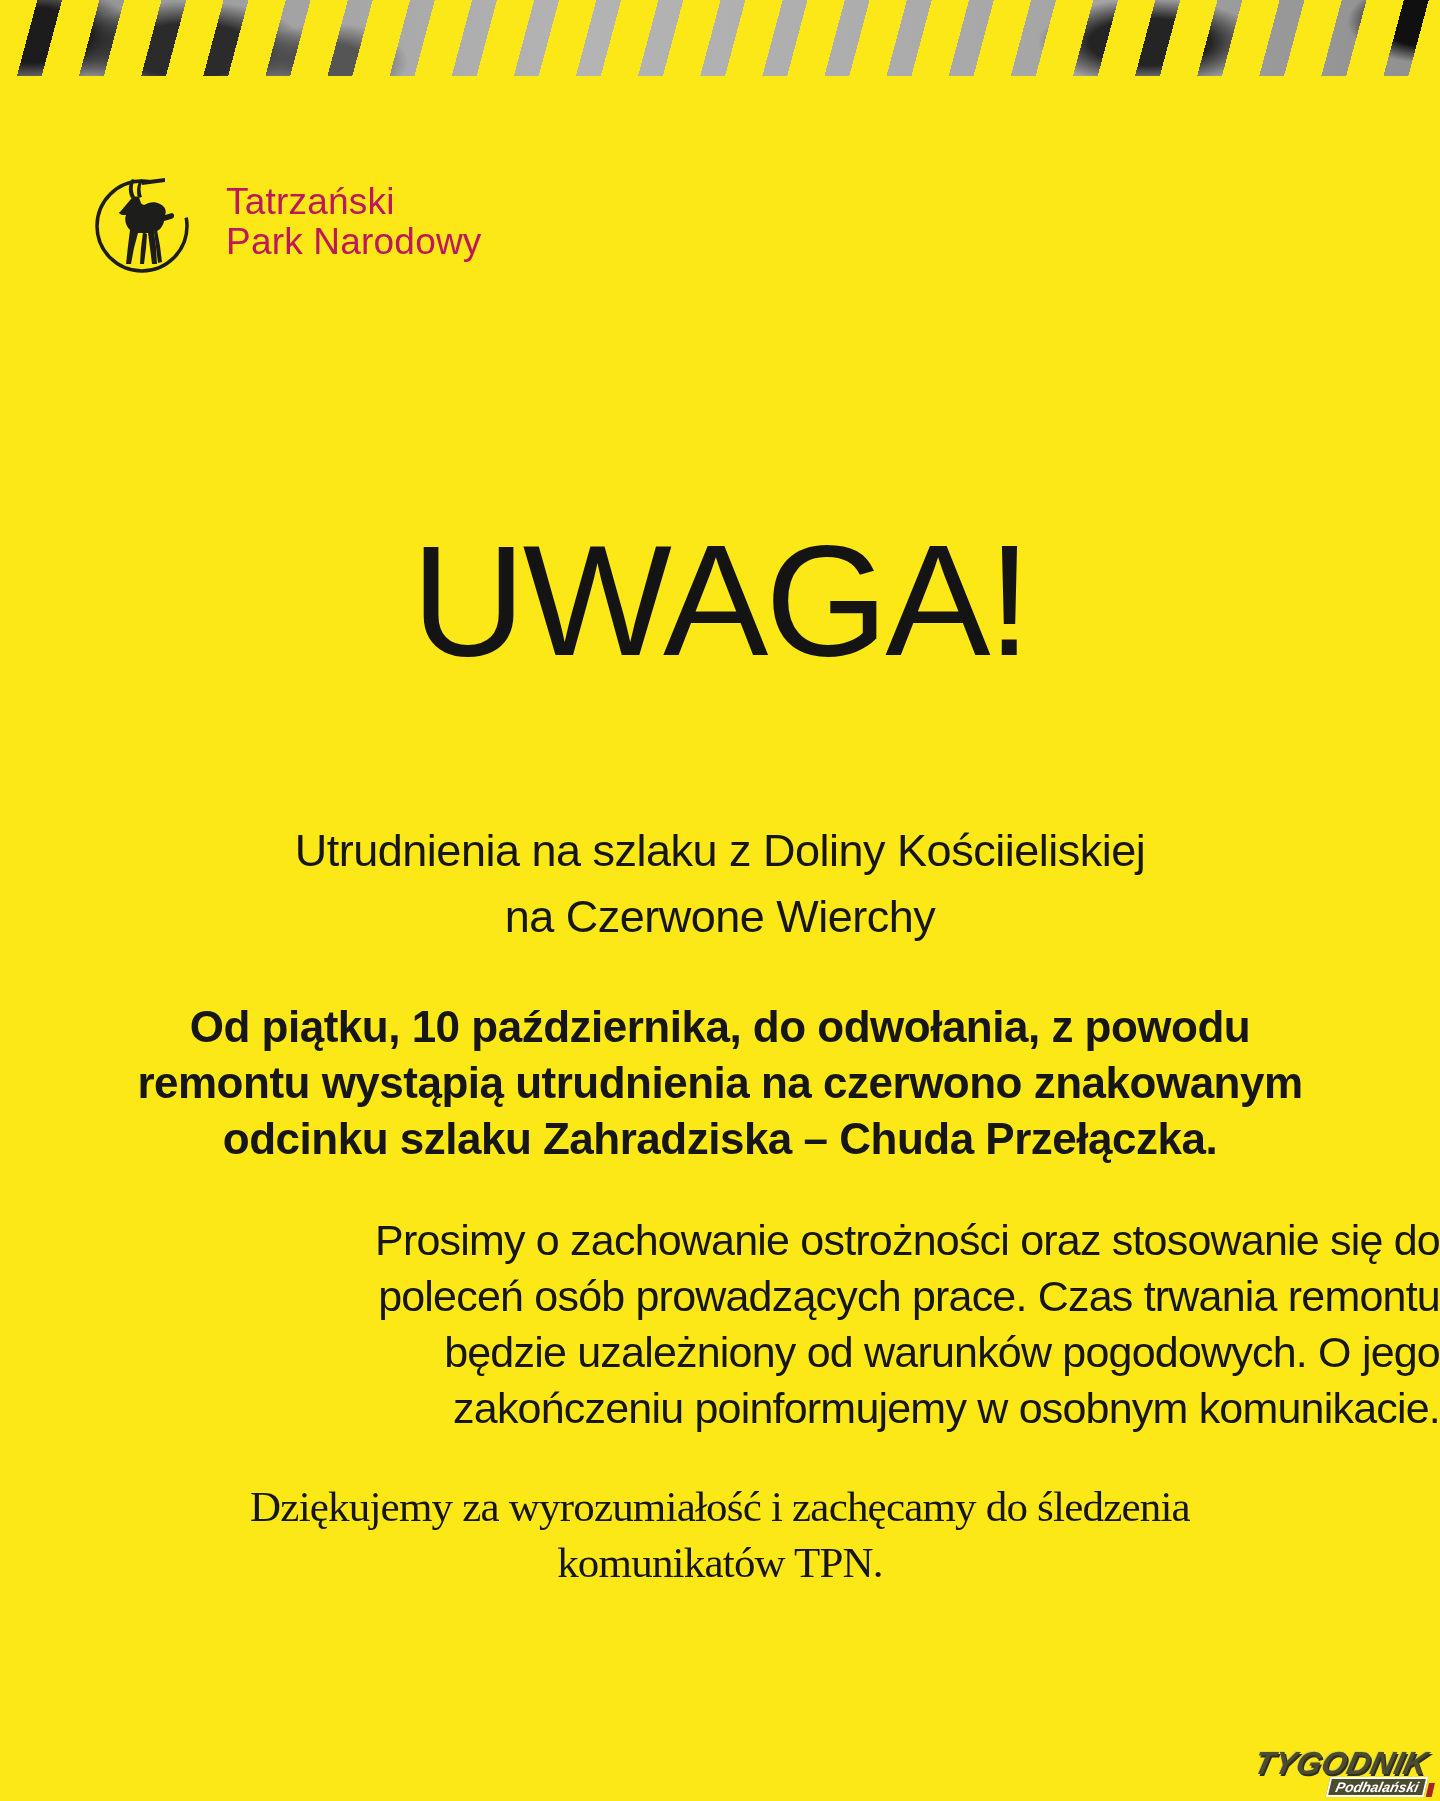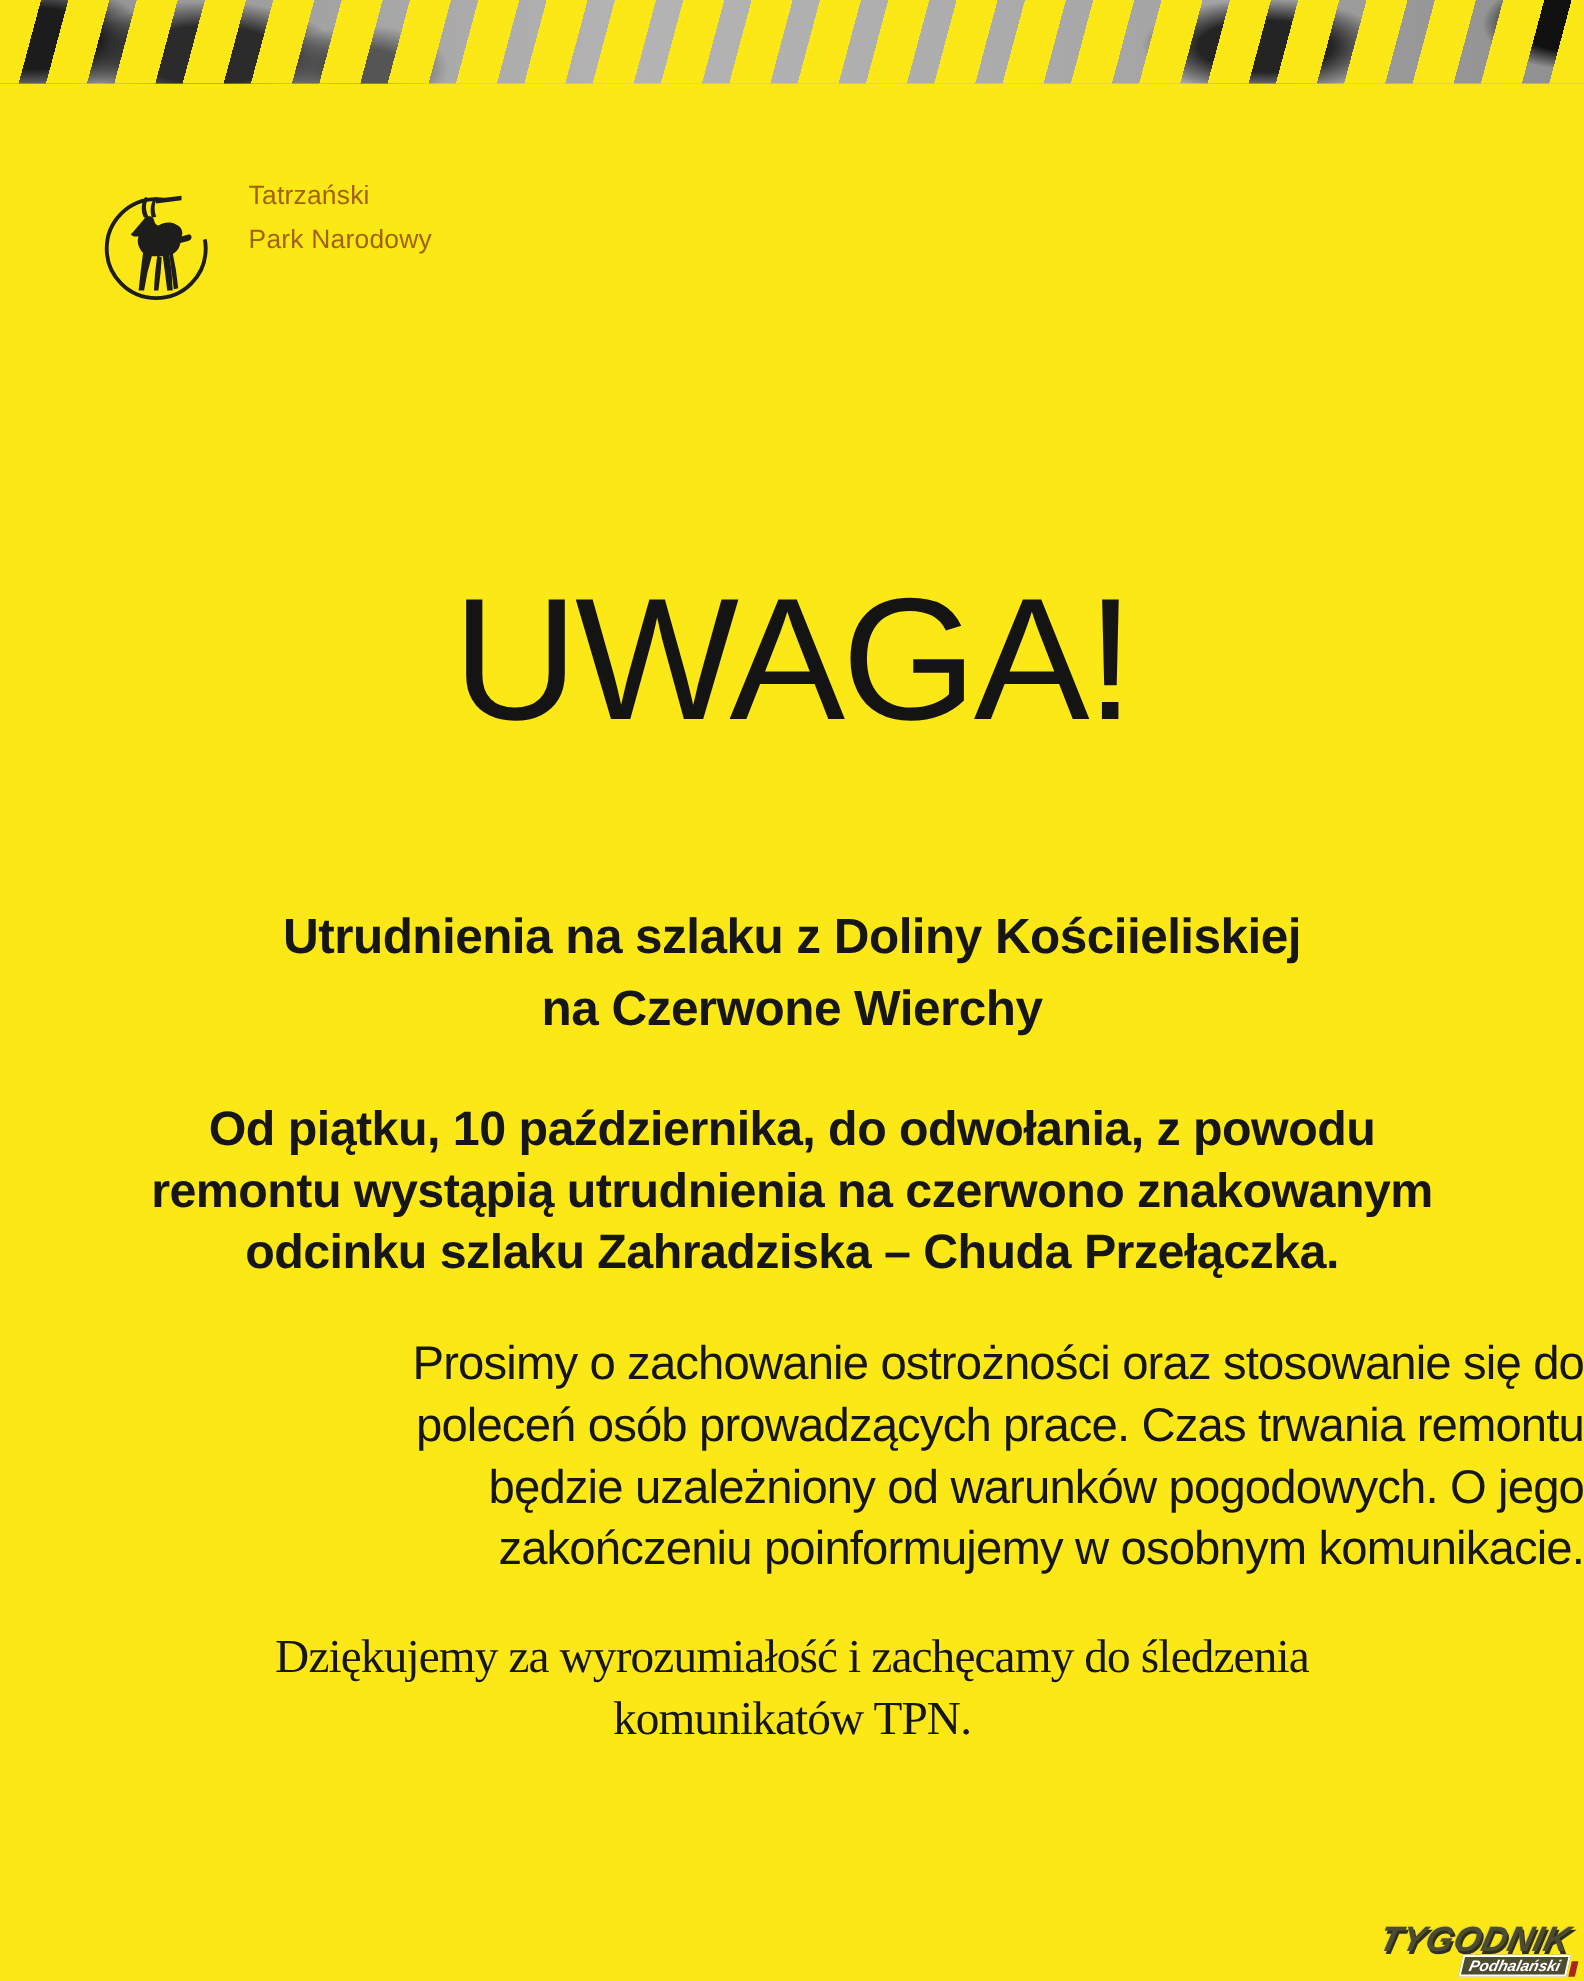--- a/index.html
+++ b/index.html
@@ -17,34 +17,34 @@
       radial-gradient(ellipse 170px 70px at 190px 50px,#2b2b2b 0 38%,rgba(43,43,43,0) 70%),
       radial-gradient(ellipse 120px 60px at 330px 62px,#555 0 30%,rgba(85,85,85,0) 65%),
       radial-gradient(ellipse 160px 62px at 1150px 42px,#242424 0 38%,rgba(36,36,36,0) 70%),
       radial-gradient(ellipse 110px 55px at 1430px 22px,#101010 0 45%,rgba(16,16,16,0) 75%),
       linear-gradient(to right,#8d8d8d 0,#9e9e9e 15%,#b4b4b4 40%,#adadad 60%,#a2a2a2 78%,#8f8f8f 100%);
   }
 
   
   .brand{position:absolute;left:86px;top:158px;display:flex;align-items:flex-start;}
   .brand svg{width:112px;height:118px;display:block;}
-  .brand-text{margin-left:28px;font-size:24px;line-height:40px;
-    letter-spacing:0.2px;color:#a16207;}
+  .brand-text{margin-left:28px;margin-top:24px;font-size:37px;line-height:40px;
+    letter-spacing:0.2px;color:#be185d;}
   .date{position:absolute;top:220px;right:78px;font-size:42px;font-weight:600;
     letter-spacing:0.3px;color:#161616;}
 
   
   .headline{position:absolute;top:520px;left:0;width:100%;text-align:center;
     font-size:158px;line-height:160px;font-weight:400;letter-spacing:-3px;color:#141414;
     white-space:nowrap;}
 
   
   .block{position:absolute;left:0;width:100%;text-align:center;color:#161616;}
   .block div{white-space:nowrap;}
-  .subtitle{top:818px;font-weight:700;font-size:45px;line-height:66px;letter-spacing:-0.5px;}
+  .subtitle{top:818px;font-weight:400;font-size:45px;line-height:66px;letter-spacing:-0.5px;}
   .para-bold{top:999px;font-weight:700;font-size:44px;line-height:56px;letter-spacing:-0.5px;}
   .para-info{top:1212px;font-weight:400;font-size:43px;line-height:56px;letter-spacing:-0.8px;text-align:right;}
   .para-thanks{top:1479px;font-weight:400;font-size:43px;line-height:56px;letter-spacing:-0.8px;font-family:Liberation Serif, serif;}
 
   
   .watermark{position:absolute;right:6px;bottom:4px;width:200px;height:50px;}
   .wm-title{transform:skewX(-13deg);transform-origin:bottom right;
     font-style:italic;font-weight:700;font-size:32px;line-height:32px;
     color:#4c4c31;text-shadow:2px 2px 0 #2f2f1d,-1px -1px 0 #e5d53e;
     text-align:right;padding-right:10px;letter-spacing:0.5px;}

